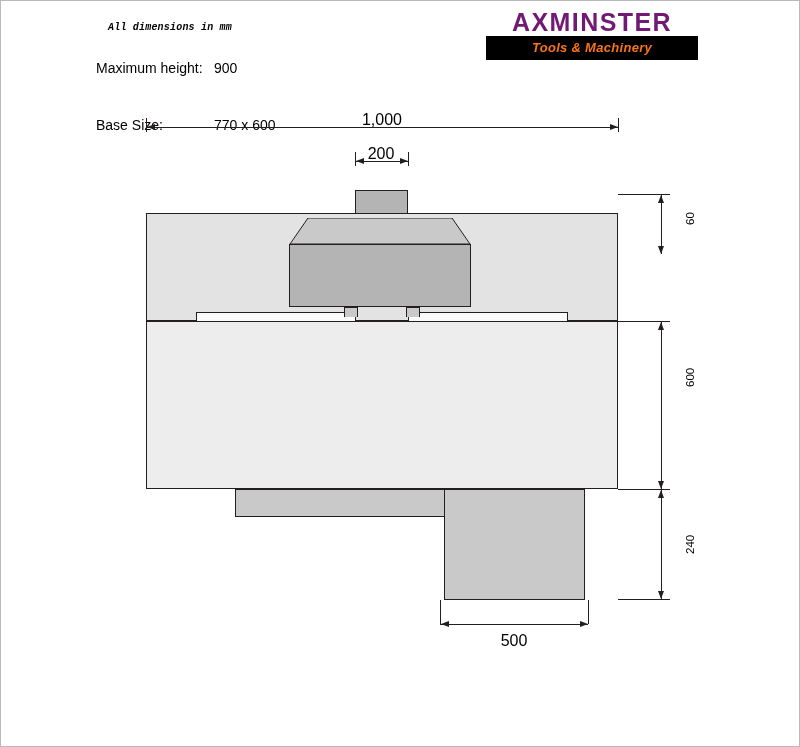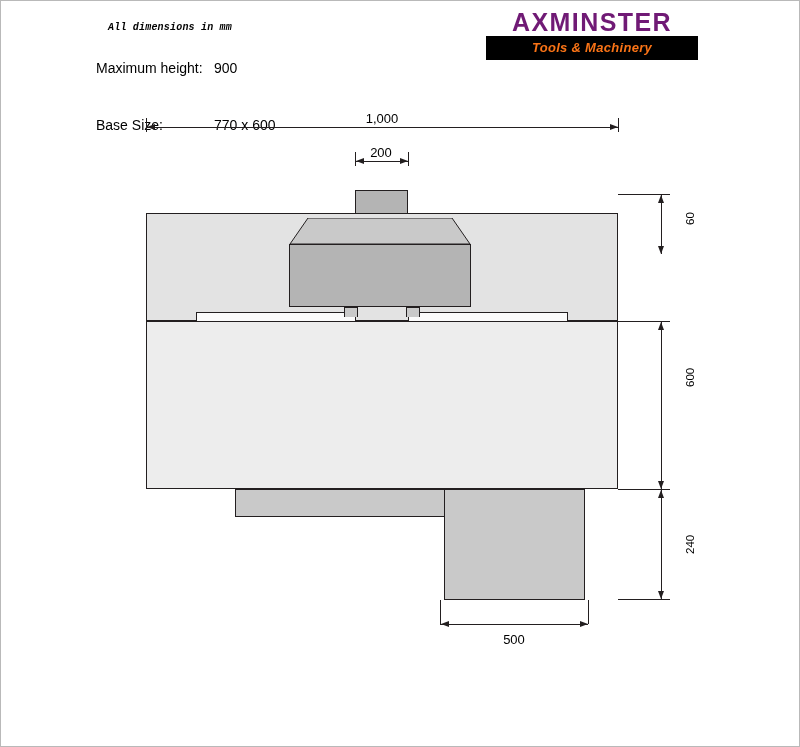--- a/index.html
+++ b/index.html
@@ -96,21 +96,21 @@
   
   .dim-line {
     position: absolute;
     background: #231f20;
   }
   .dim-h { height: 1px; }
   .dim-v { width: 1px; }
 
   .dim-text {
     position: absolute;
-    font-size: 13px;
+    font-size: 16px;
     text-align: center;
     white-space: nowrap;
   }
   .dim-text-v {
     position: absolute;
     font-size: 11.5px;
     white-space: nowrap;
     transform-origin: 0 0;
     transform: rotate(-90deg);
   }

